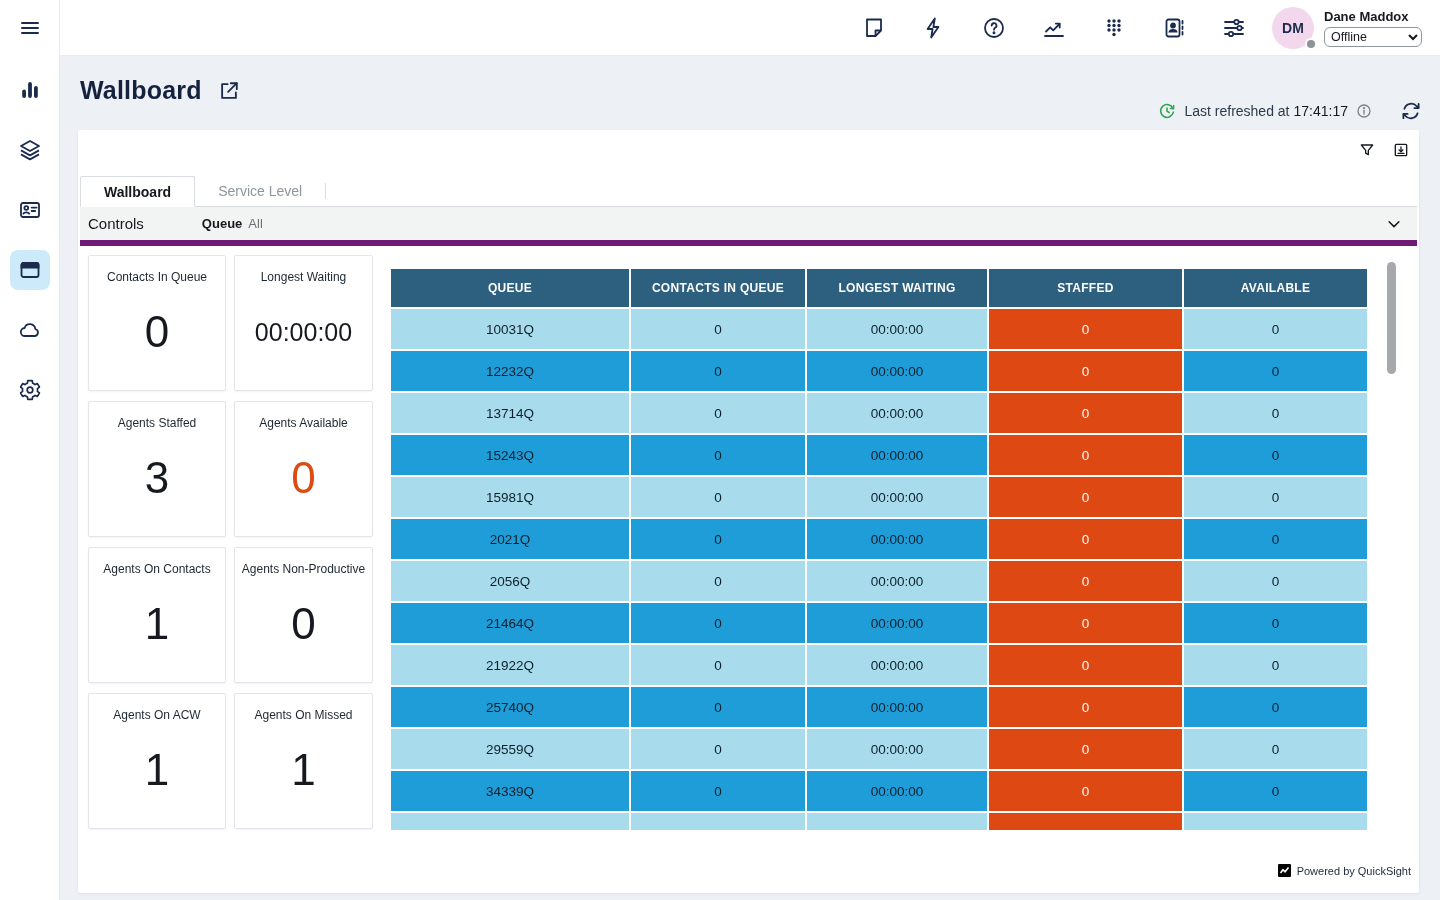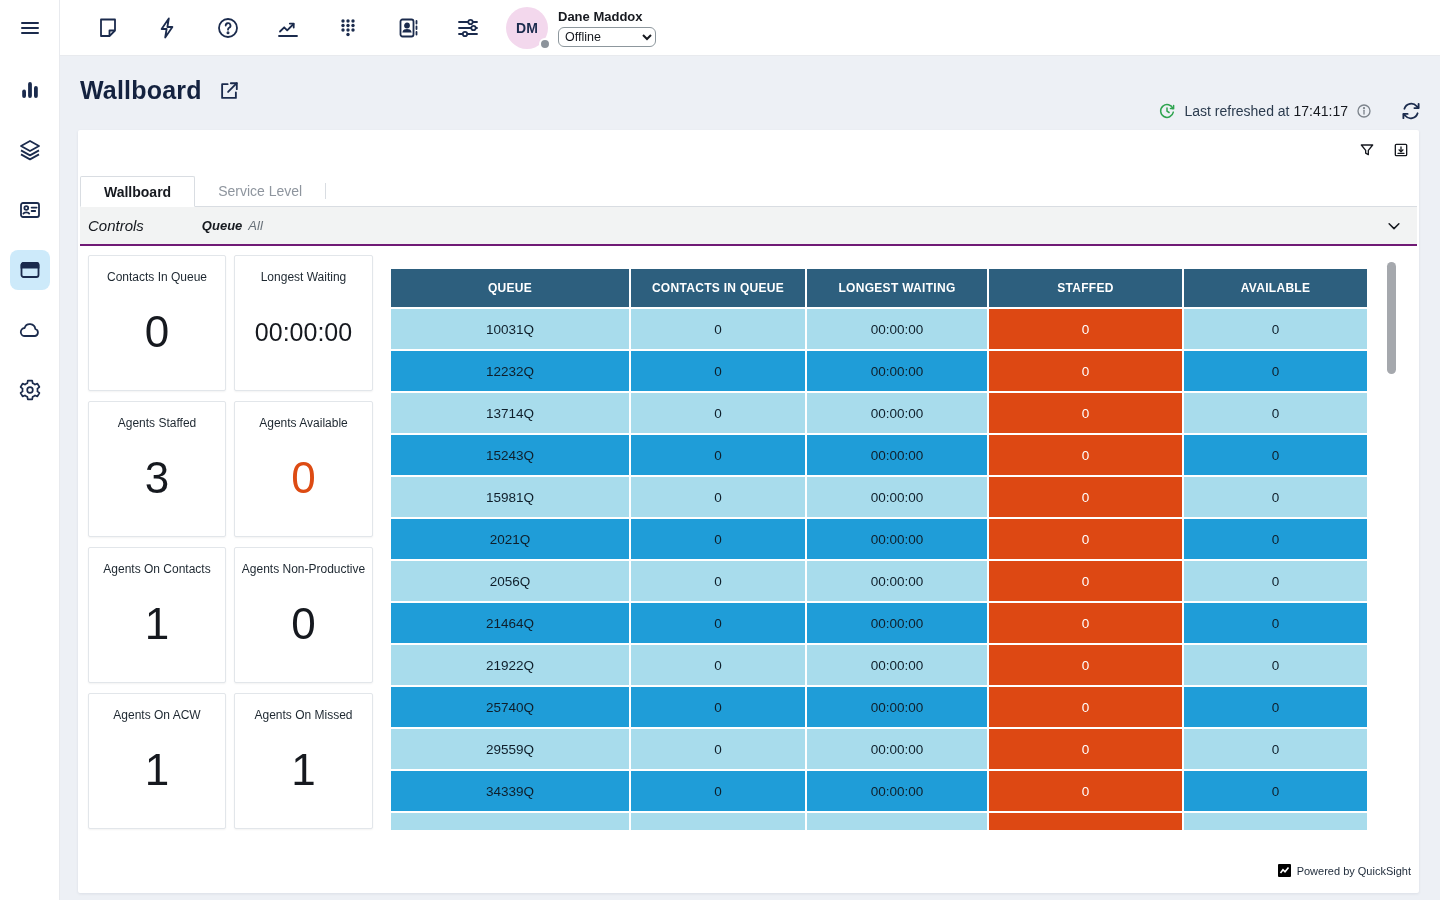--- a/index.html
+++ b/index.html
@@ -8,21 +8,21 @@
   svg { display:block; }
 
   
   .sidebar { position:fixed; left:0; top:0; bottom:0; width:60px; background:#fff; border-right:1px solid #e8eaee; z-index:6; }
   .hamburger { position:absolute; top:16px; left:18px; width:24px; height:24px; color:#1b2b4d; cursor:pointer; }
   .side-nav { position:absolute; top:70px; left:10px; width:40px; display:flex; flex-direction:column; gap:20px; }
   .side-item { width:40px; height:40px; border-radius:8px; display:flex; align-items:center; justify-content:center; color:#1b2b4d; cursor:pointer; }
   .side-item.active { background:#cdeafa; }
 
   
-  .topbar { position:fixed; left:60px; top:0; right:0; height:56px; background:#fff; border-bottom:1px solid #e8eaee; display:flex; align-items:center; justify-content:flex-start; padding-right:18px; z-index:5; }
+  .topbar { position:fixed; left:60px; top:0; right:0; height:56px; background:#fff; border-bottom:1px solid #e8eaee; display:flex; align-items:center; justify-content:flex-end; padding-right:18px; z-index:5; }
   .tb-icon { width:24px; height:24px; margin-left:36px; color:#1b2b4d; cursor:pointer; }
   .user-block { display:flex; align-items:center; margin-left:26px; }
   .avatar { position:relative; width:42px; height:42px; border-radius:50%; background:#f3d8ed; color:#1b2b4d; font-weight:700; font-size:14px; display:flex; align-items:center; justify-content:center; }
   .status-dot { position:absolute; right:-3px; bottom:-1px; width:12px; height:12px; border-radius:50%; background:#8c939b; border:2px solid #fff; }
   .user-meta { margin-left:10px; }
   .user-name { font-size:13px; font-weight:700; color:#16191f; }
   .status-select { margin-top:3px; width:98px; height:20px; font-size:12.5px; font-family:"Liberation Sans",sans-serif; border:1px solid #8d979d; border-radius:6px; background:#fff; color:#16191f; padding:0 2px; }
 
   
   .page { position:fixed; left:60px; top:56px; right:0; bottom:0; background:#edf0f5; }
@@ -38,21 +38,21 @@
   
   .card { position:absolute; left:18px; top:74px; width:1341px; bottom:7px; background:#fff; border-radius:2px; box-shadow:0 1px 3px rgba(15,30,60,.08); }
   .card-toolbar { position:absolute; top:12px; right:10px; display:flex; gap:18px; color:#16191f; }
   .card-toolbar .ct-icon { width:16px; height:16px; cursor:pointer; }
 
   .tabs { position:absolute; top:46px; left:2px; right:2px; height:31px; border-bottom:1px solid #d9dde2; display:flex; align-items:stretch; }
   .tab { display:flex; align-items:center; padding:0 23px; font-size:14px; color:#8e959e; cursor:pointer; }
   .tab.active { background:#fff; border:1px solid #d9dde2; border-bottom:1px solid #fff; margin-bottom:-1px; border-radius:2px 2px 0 0; font-weight:700; color:#16191f; }
   .tab-divider { width:1px; height:16px; background:#d9dde2; align-self:center; }
 
-  .controls-bar { position:absolute; top:77px; left:2px; right:2px; height:39px; background:#f2f3f3; border-bottom:2px solid #701a75; display:flex; align-items:center;font-style:italic; }
+  .controls-bar { position:absolute; top:77px; left:2px; right:2px; height:39px; background:#f2f3f3; border-bottom:6px solid #701a75; display:flex; align-items:center; }
   .controls-label { margin-left:8px; font-size:15px; color:#16191f; }
   .queue-label { margin-left:58px; font-size:13px; font-weight:700; color:#16191f; }
   .queue-value { margin-left:6px; font-size:13px; color:#687078; }
   .controls-chevron { margin-left:auto; margin-right:14px; width:18px; height:18px; color:#16191f; cursor:pointer; }
 
   
   .kpi-grid { position:absolute; left:10px; top:125px; display:grid; grid-template-columns:138px 139px; grid-auto-rows:136px; gap:10px 8px; }
   .kpi-card { position:relative; background:#fff; border:1px solid #e2e6ea; border-radius:2px; box-shadow:0 1px 2px rgba(0,0,0,.05); }
   .kpi-label { margin-top:14px; text-align:center; font-size:12px; color:#1d2730; white-space:nowrap; }
   .kpi-value { position:absolute; left:0; right:0; top:57%; transform:translateY(-50%); text-align:center; font-size:44px; color:#16191f; }

